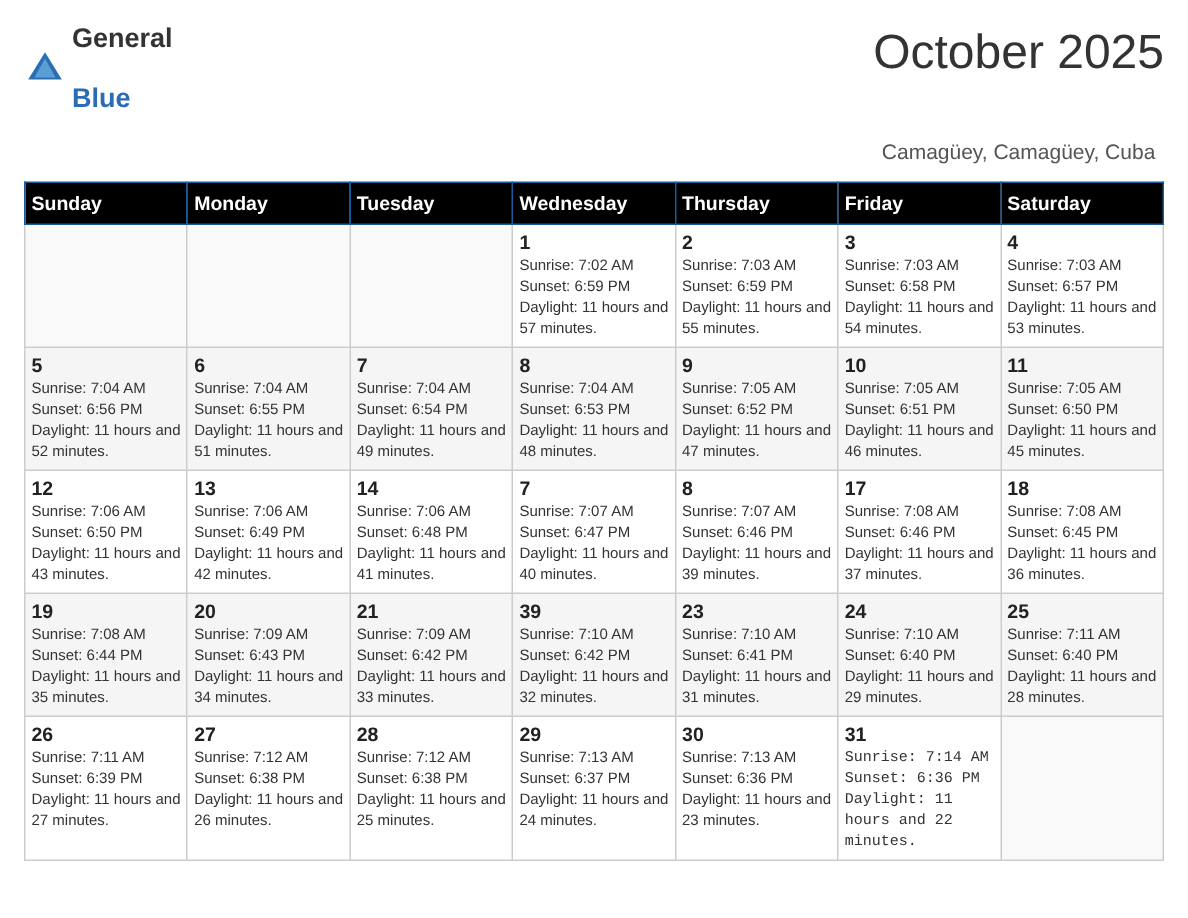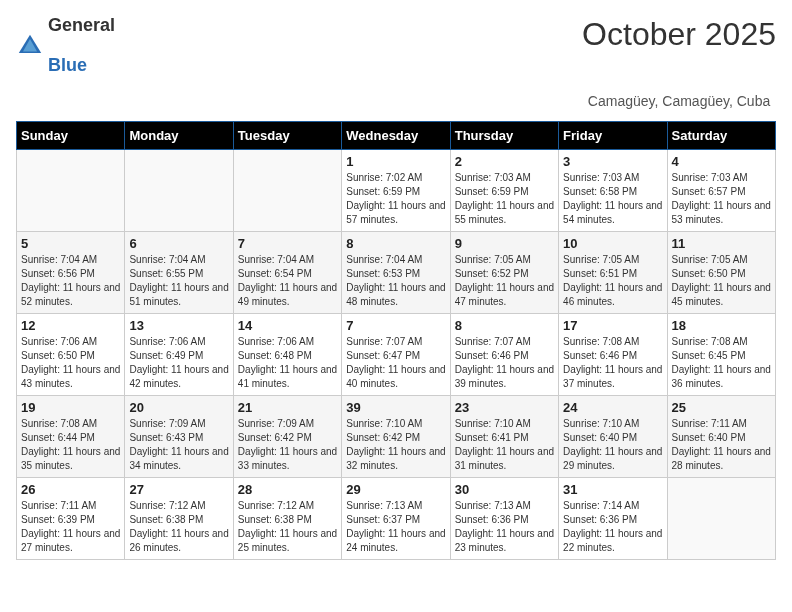--- a/index.html
+++ b/index.html
@@ -314,20 +314,20 @@
 Daylight: 11 hours and 24 minutes.</div>
         </td>
         <td>
           <div class="day-number">30</div>
           <div class="day-info" style="white-space: pre-line;">Sunrise: 7:13 AM
 Sunset: 6:36 PM
 Daylight: 11 hours and 23 minutes.</div>
         </td>
         <td>
           <div class="day-number">31</div>
-          <div class="day-info" style="white-space: pre-line;">Sunrise: 7:14 AM
+          <div class="day-info" style="white-space: pre-line; font-family: Liberation Mono, monospace;">Sunrise: 7:14 AM
 Sunset: 6:36 PM
 Daylight: 11 hours and 22 minutes.</div>
         </td>
         <td class="empty-cell"></td>
       </tr>
     </tbody>
 </table>
 
 </body></html>

